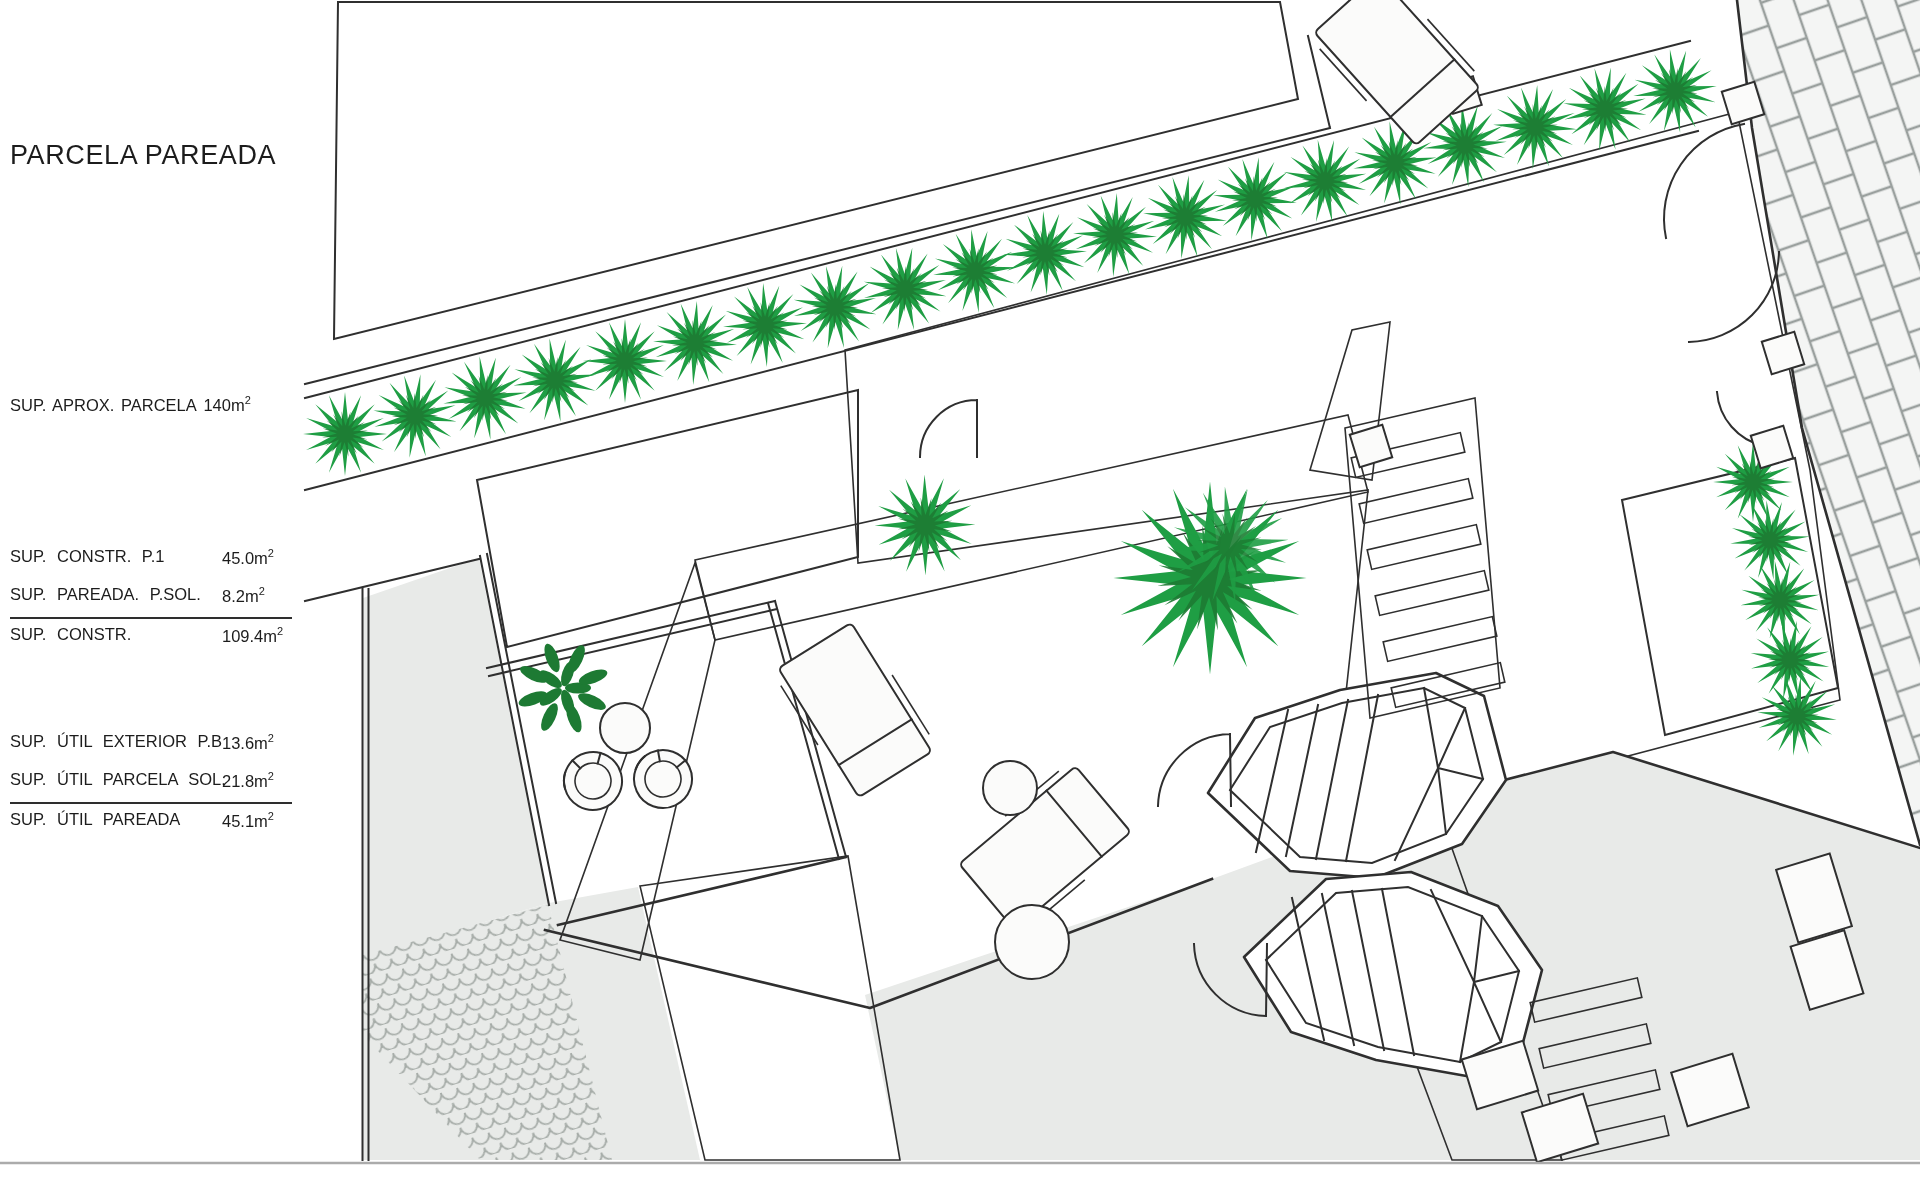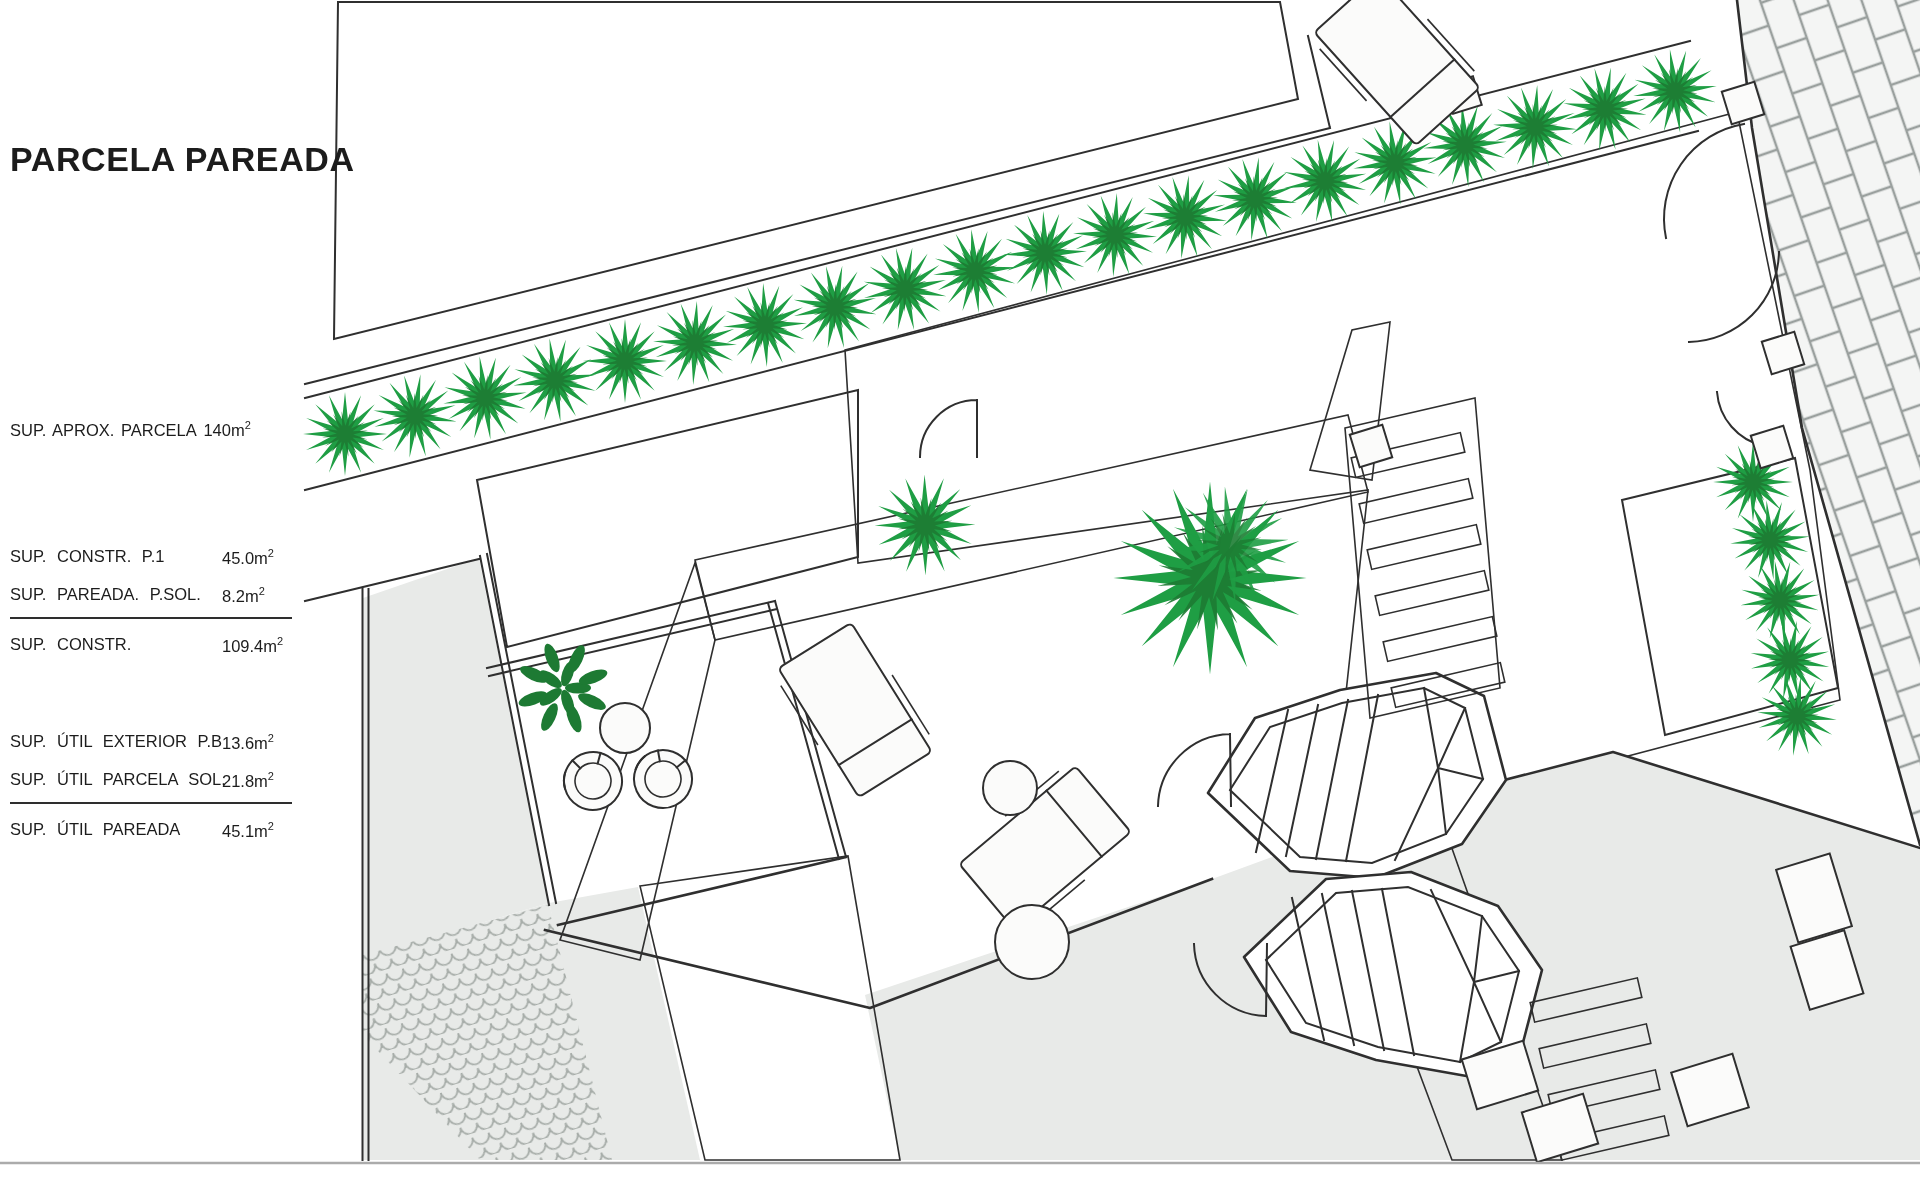--- a/index.html
+++ b/index.html
@@ -1,29 +1,29 @@
 <!DOCTYPE html>
 <html style="--c-text: #1c1c1c; --c-wall: #2f2f2f; --c-pool: #8fc0d2; --c-pool_line: #5795aa; --c-plant: #1f9e44; --c-plant_dark: #1d7a33; --c-stipple: #b7b189; --c-gray: #e8eae8; --c-pattern_line: #9aa09e; --c-sheet_line: #ababab;"><head>
 <meta charset="utf-8">
 <style>
   html,body{margin:0;padding:0;width:1920px;height:1200px;overflow:hidden;background:#fff;
             font-family:"Liberation Sans","DejaVu Sans",sans-serif;}
   #stage{position:relative;width:1920px;height:1200px;background:#fff;}
   #plan-svg{position:absolute;left:0;top:0;}
   
   #panel{position:absolute;left:0;top:0;width:305px;height:1200px;color:var(--c-text,#1c1c1c);}
-  .ptitle{position:absolute;left:10px;top:140px;font-size:34px;letter-spacing:.6px;white-space:nowrap;font-weight:bold;}
-  .papprox{position:absolute;left:10px;top:419px;font-size:16.5px;word-spacing:2px;white-space:nowrap;}
+  .ptitle{position:absolute;left:10px;top:140px;font-size:27px;letter-spacing:.6px;white-space:nowrap;}
+  .papprox{position:absolute;left:10px;top:394px;font-size:16.5px;word-spacing:2px;white-space:nowrap;}
   .agroup{position:absolute;left:10px;width:292px;}
   #group-0{top:547px;}
   #group-1{top:732px;}
   .arow{position:relative;height:38px;font-size:16.5px;white-space:nowrap;}
   .albl{position:absolute;left:0;top:0;word-spacing:6px;}
   .aval{position:absolute;left:212px;top:0;}
-  .arow.total{height:30px;margin-top:16px;}
+  .arow.total{height:30px;margin-top:6px;}
   .rule{border-top:2px solid #2e2e2e;width:282px;margin:-6px 0 0 0;}
   sup{font-size:11px;}
   
   .wall{stroke:var(--c-wall,#2f2f2f);stroke-width:2.6;fill:none;stroke-linecap:square;stroke-linejoin:round;}
   .wall2{stroke:var(--c-wall,#2f2f2f);stroke-width:2;fill:none;stroke-linecap:square;}
   .thin{stroke:var(--c-wall,#2f2f2f);stroke-width:1.6;fill:none;}
   .white{fill:#ffffff;}
   .gray{fill:var(--c-gray,#e8eae8);}
   .green{fill:var(--c-plant,#1f9e44);}
   .greend{fill:var(--c-plant_dark,#1d7a33);}

